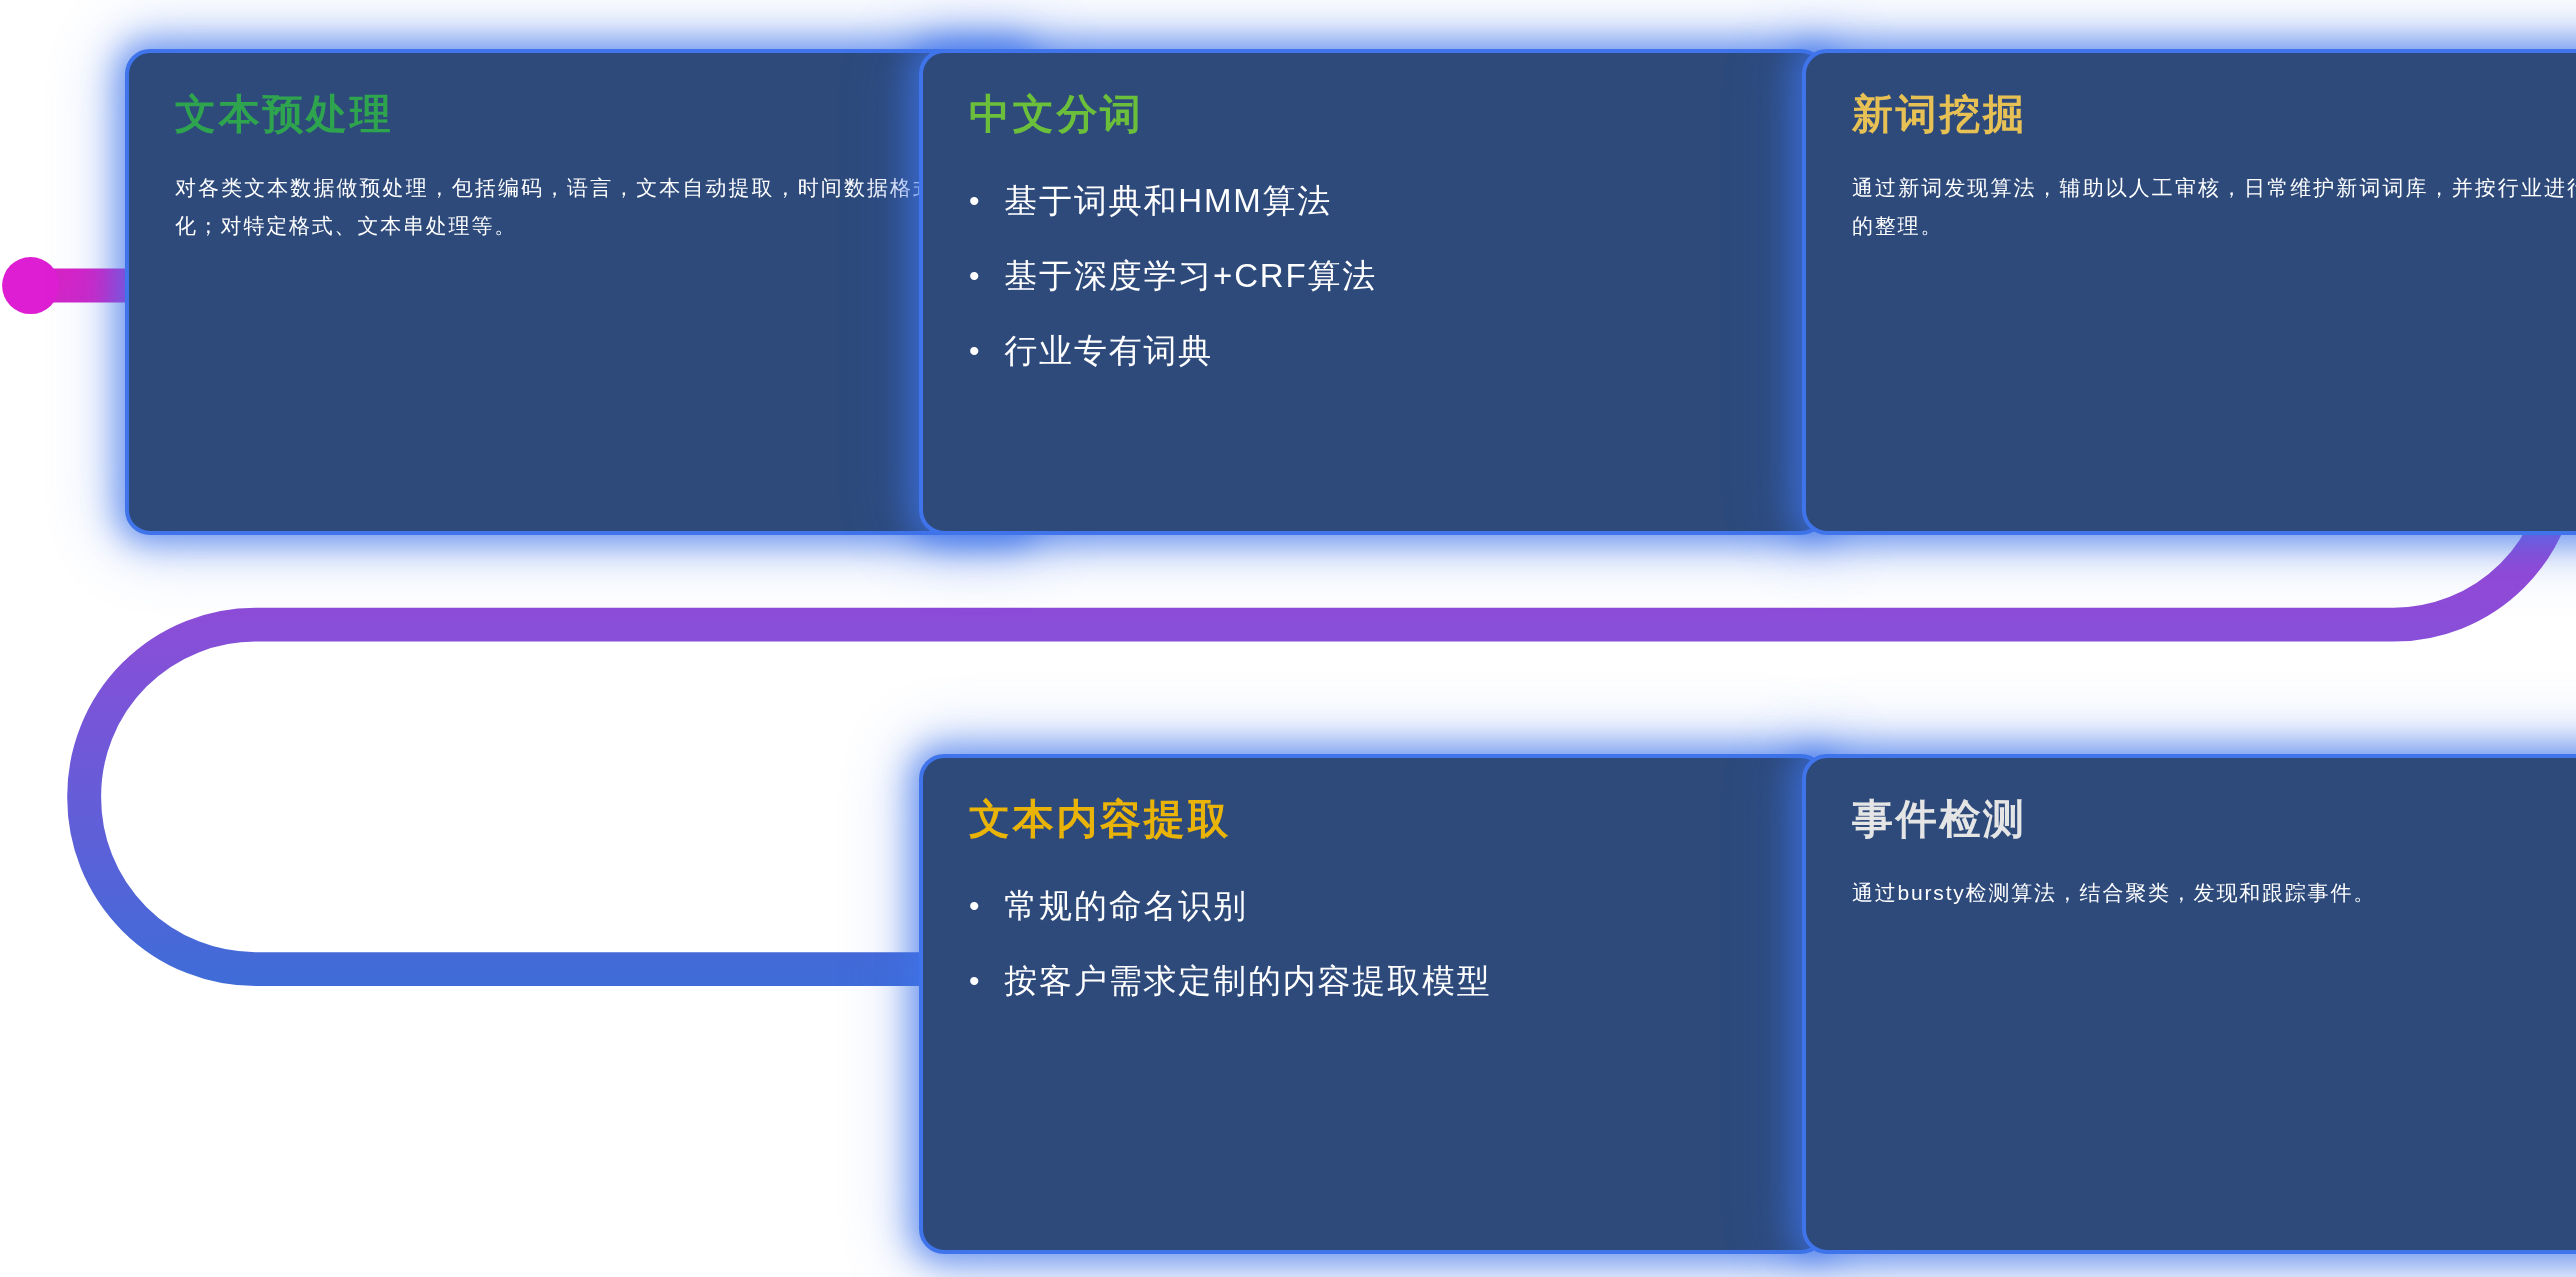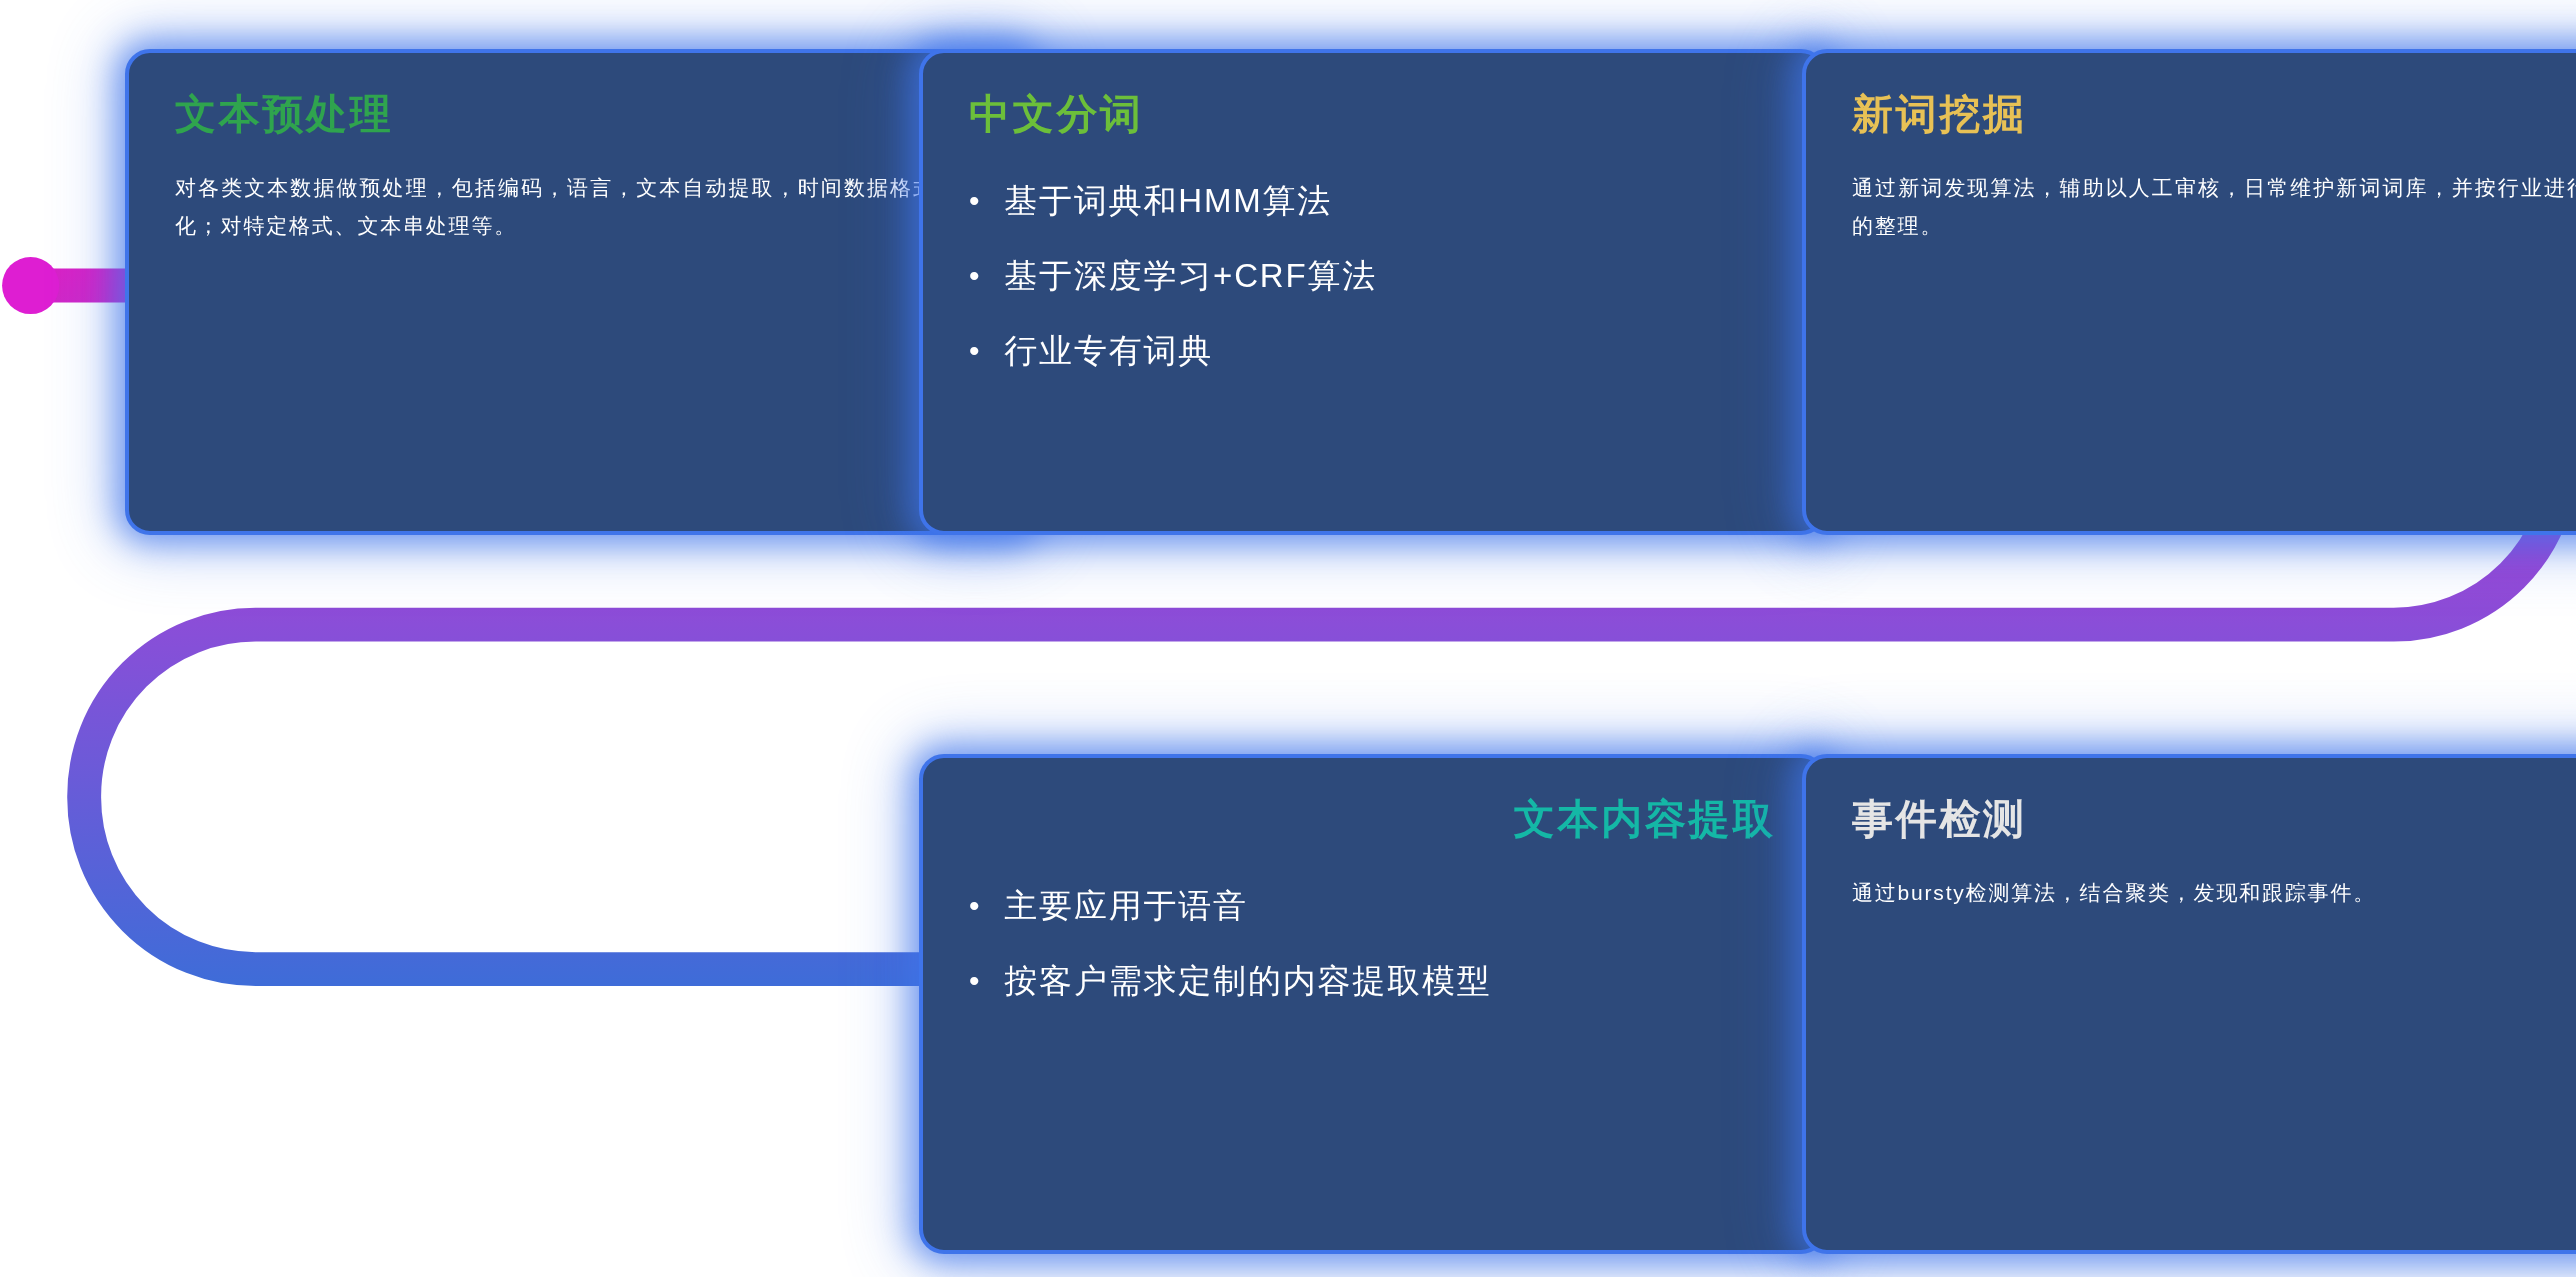--- a/index.html
+++ b/index.html
@@ -112,25 +112,25 @@
     </div>
   </div>
 
   <div class="card row1 col3">
     <h2 class="card-title" style="color: rgb(232, 193, 85);">新词挖掘</h2>
     <p class="card-body">通过新词发现算法，辅助以人工审核，日常维护新词词库，并按行业进行了日常的整理。</p>
   </div>
 
 
   <div class="card row2 col2">
-    <h2 class="card-title" style="color: #14b8a6; text-align: right;">文本内容提取</h2>
+    <h2 class="card-title" style="color: #eab308;">文本内容提取</h2>
     <div class="bullets">
       <div class="bullet">
         <span class="b-dot">•</span>
-        <span>主要应用于语音</span>
+        <span>常规的命名识别</span>
       </div>
       <div class="bullet">
         <span class="b-dot">•</span>
         <span>按客户需求定制的内容提取模型</span>
       </div>
     </div>
   </div>
 
   <div class="card row2 col3">
     <h2 class="card-title" style="color: #e5e5e5;">事件检测</h2>

